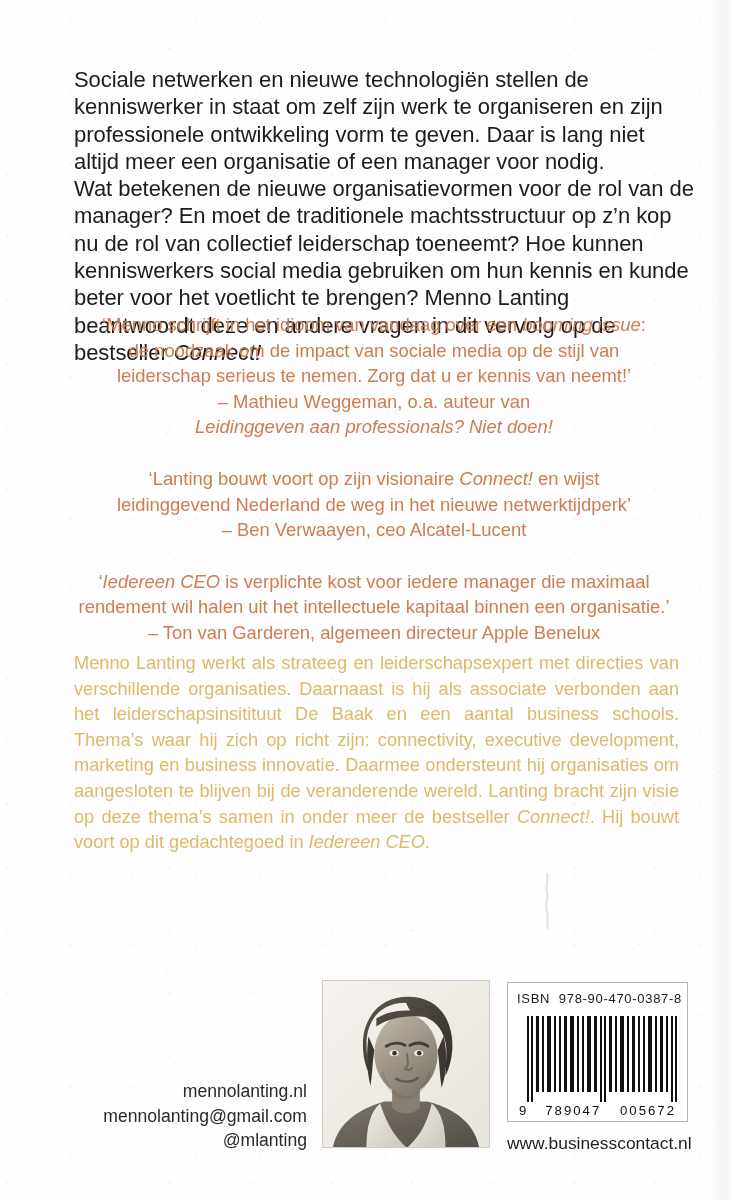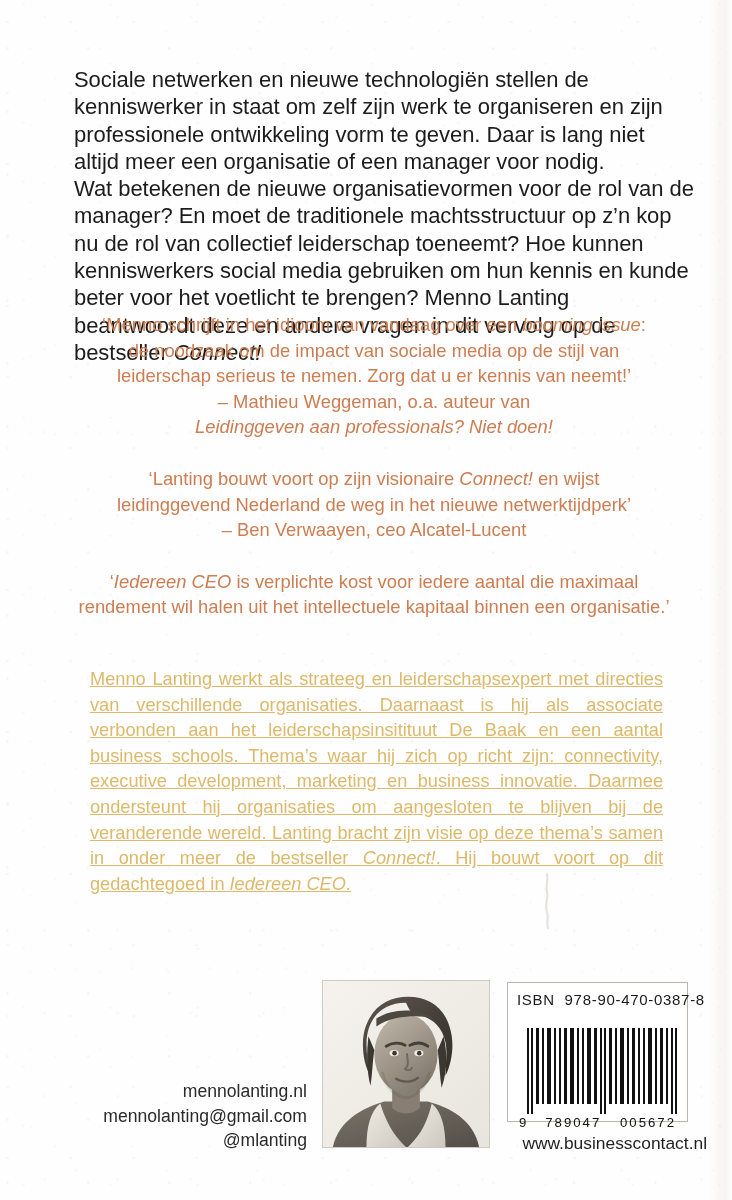--- a/index.html
+++ b/index.html
@@ -89,21 +89,21 @@
   .bio {
     position: absolute;
     left: 74px;
     top: 651px;
     width: 605px;
     color: #dcb96b;
     font-size: 18.2px;
     line-height: 25.6px;
     text-align: justify;
   }
-  .bio p { margin: 16px; text-decoration: underline; }
+  .bio p { margin: 0; }
 
   em, .ital { font-style: italic; }
 
   
   .contact {
     position: absolute;
     left: 74px;
     top: 1079px;
     width: 233px;
     text-align: right;
@@ -133,24 +133,24 @@
     width: 181px;
     height: 140px;
     background: #ffffff;
     border: 1px solid #b9b5ad;
     box-sizing: border-box;
     padding: 8px 9px 4px 9px;
   }
   .isbn-line {
     text-align: center;
     color: #1a1a1a;
-    font-size: 15px;
+    font-size: 13px;
     letter-spacing: .7px;
     font-family: "Liberation Sans", sans-serif;
-    margin-bottom: 20px;
+    margin-bottom: 10px;
     white-space: nowrap;
   }
   .bars {
     position: relative;
     height: 86px;
     margin: 0 6px;
   }
   .bars .bar {
     position: absolute;
     top: 0;
@@ -165,21 +165,21 @@
     font-family: "Liberation Sans", sans-serif;
     letter-spacing: .2px;
   }
   .barcode-digits .grp { letter-spacing: 2.0px; }
 
   .publisher-url {
     position: absolute;
     left: 507px;
     top: 1133px;
     width: 200px;
-    text-align: right;
+    text-align: left;
     color: #1f1f1f;
     font-size: 17.4px;
     white-space: nowrap;
   }
 </style>
 </head>
 <body>
 
 <div class="page">
 
@@ -207,22 +207,23 @@
       <p class="q-attrib ital">Leidinggeven aan professionals? Niet doen!</p>
     </div>
 
     <div class="quote-block">
       <p><span>‘Lanting bouwt voort op zijn visionaire </span><em class="ital">Connect!</em><span> en wijst</span></p>
       <p>leidinggevend Nederland de weg in het nieuwe netwerktijdperk’</p>
       <p class="q-attrib">– Ben Verwaayen, ceo Alcatel-Lucent</p>
     </div>
 
     <div class="quote-block">
-      <p><span>‘</span><em class="ital">Iedereen CEO</em><span> is verplichte kost voor iedere aantal die maximaal</span></p>
+      <p><span>‘</span><em class="ital">Iedereen CEO</em><span> is verplichte kost voor iedere manager die maximaal</span></p>
       <p>rendement wil halen uit het intellectuele kapitaal binnen een organisatie.’</p>
+      <p class="q-attrib">– Ton van Garderen, algemeen directeur Apple Benelux</p>
     </div>
 
   </div>
 
   <div class="bio">
     <p><span>Menno Lanting werkt als strateeg en leiderschapsexpert met directies van verschillende organisaties. Daarnaast is hij als associate verbonden aan het leiderschapsinsitituut De Baak en een aantal business schools. Thema’s waar hij zich op richt zijn: connectivity, executive development, marketing en business innovatie. Daarmee ondersteunt hij organisaties om aangesloten te blijven bij de veranderende wereld. Lanting bracht zijn visie op deze thema’s samen in onder meer de bestseller </span><em class="ital">Connect!</em><span>. Hij bouwt voort op dit gedachtegoed in </span><em class="ital">Iedereen CEO</em><span>.</span></p>
   </div>
 
   <div class="contact">
     <div>mennolanting.nl</div>

